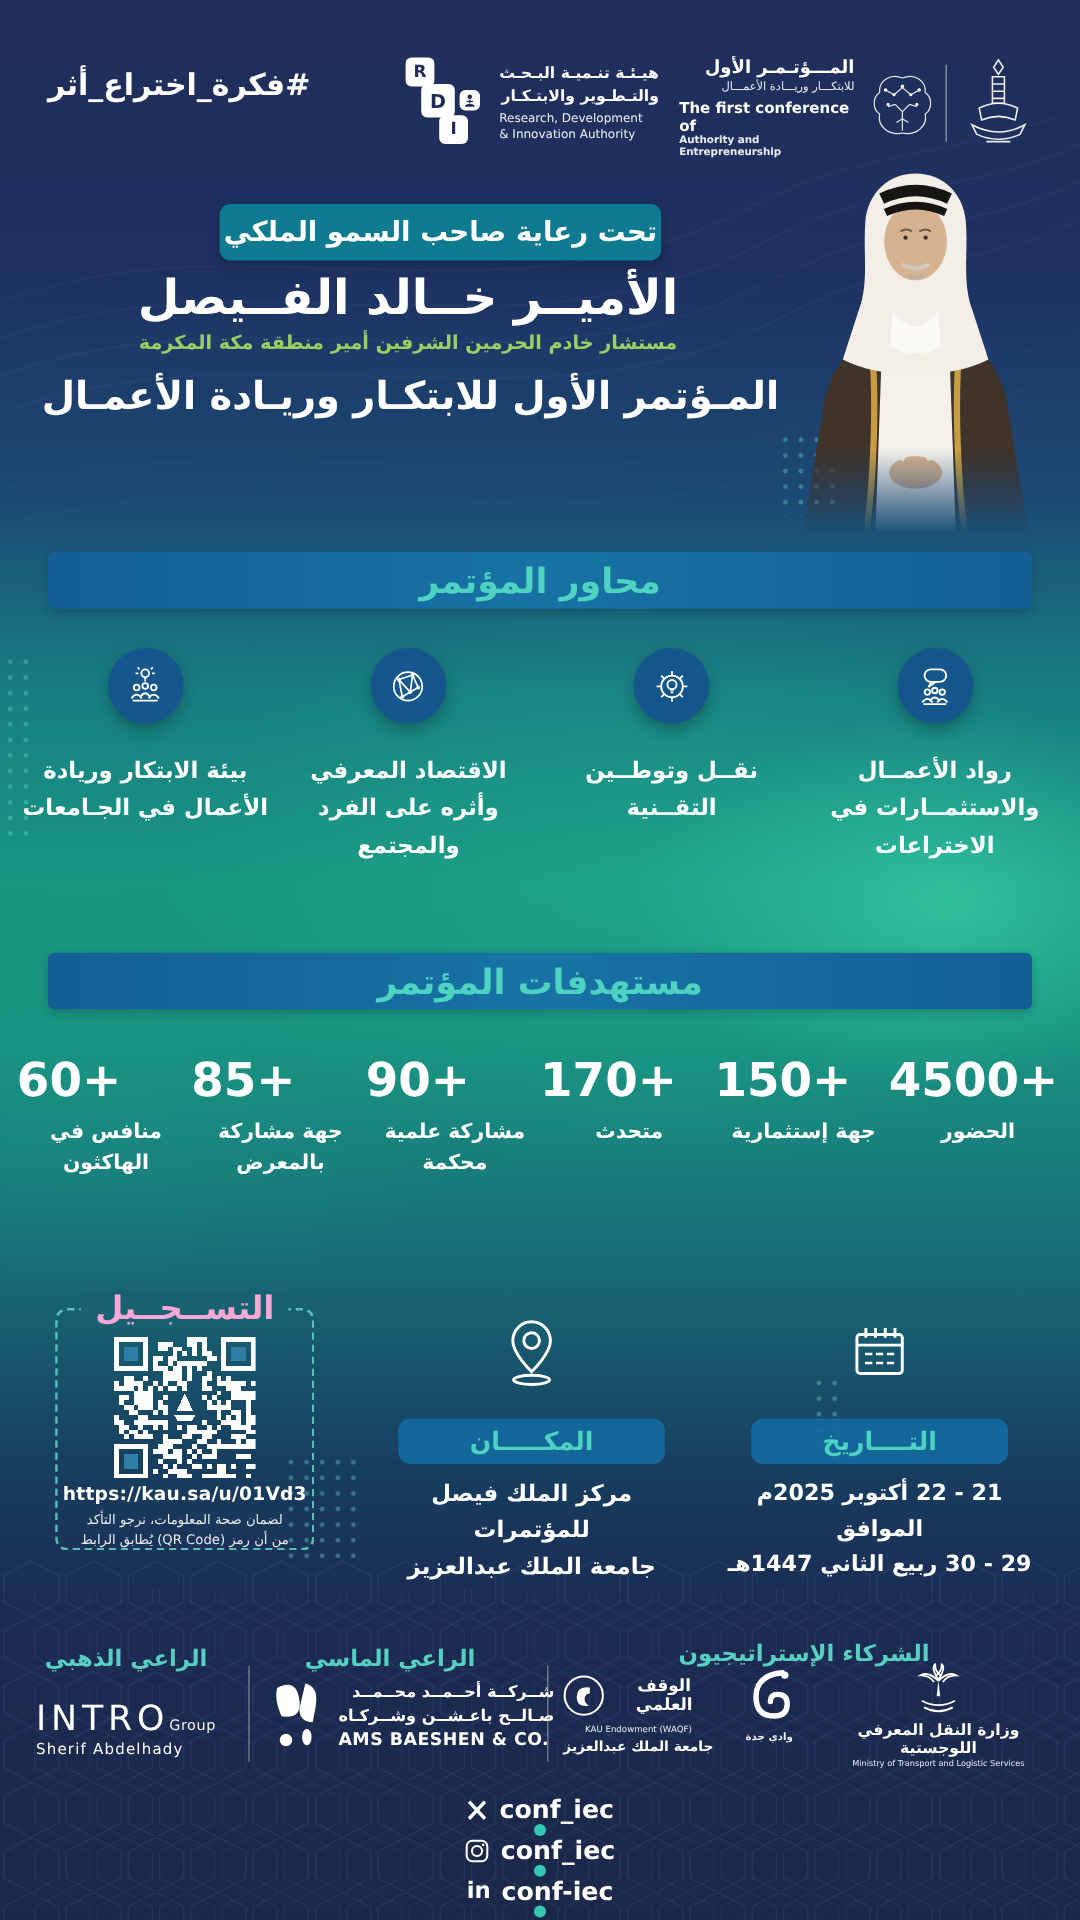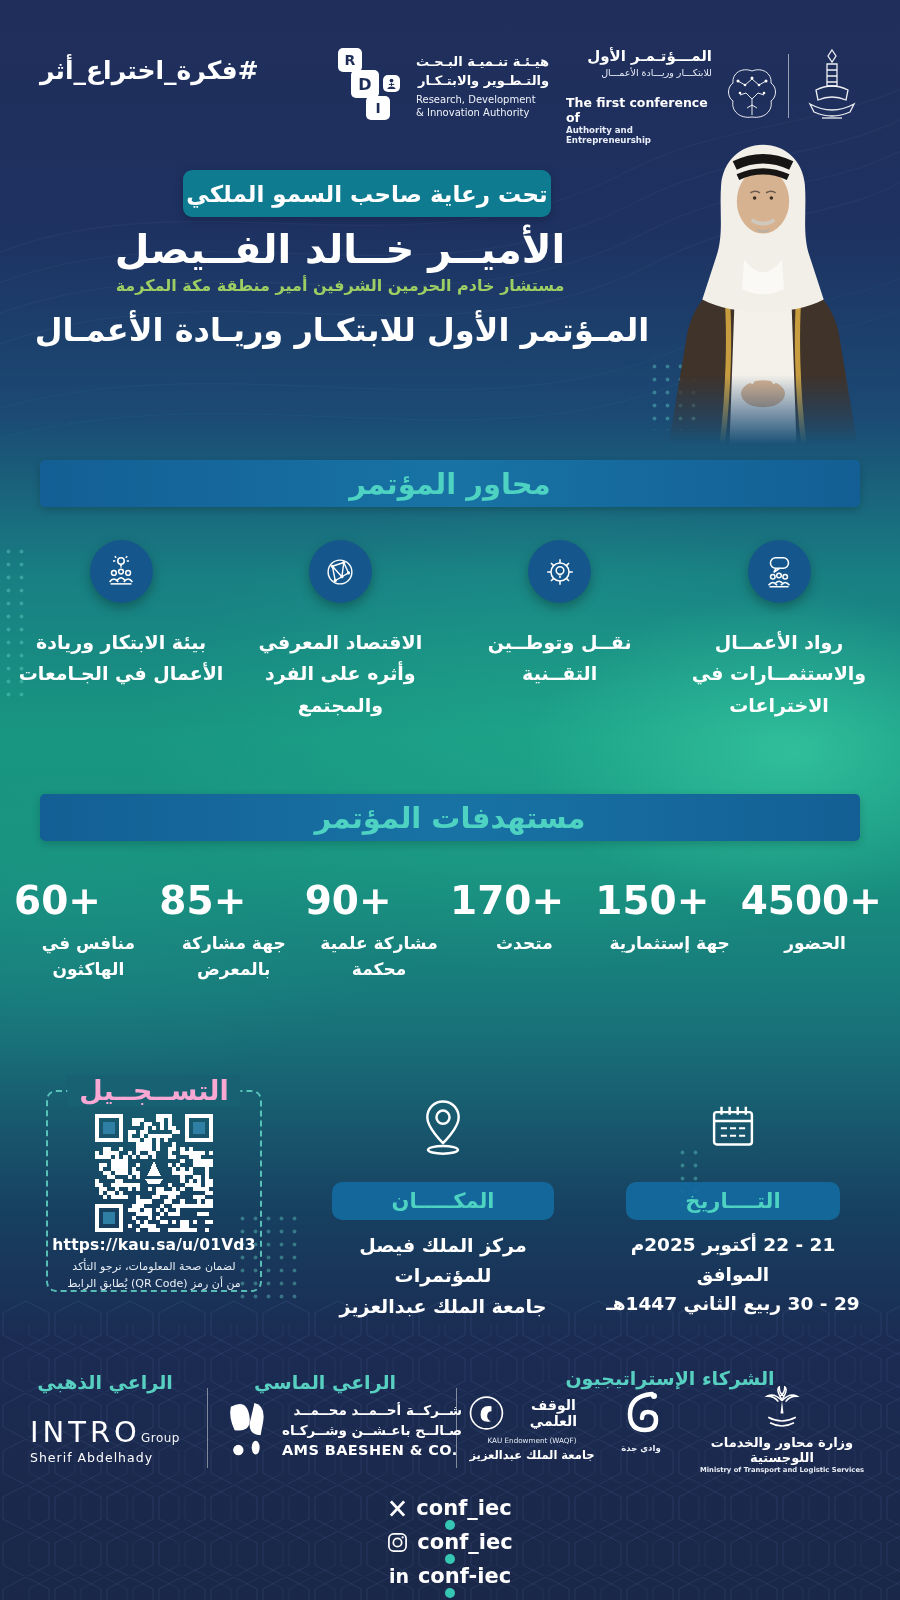--- a/index.html
+++ b/index.html
@@ -34,21 +34,21 @@
   .b-r{left:0;top:0;width:24px;height:24px;font-size:14px;}
   .b-d{left:13px;top:22px;width:28px;height:28px;font-size:16px;}
   .b-i{left:28px;top:48px;width:24px;height:24px;font-size:14px;}
   .b-p{left:45px;top:27px;width:17px;height:17px;}
   .rdi-ar{font-size:13px;font-weight:bold;line-height:1.4;text-align:right;}
   .rdi-en{font-size:10px;line-height:1.3;margin-top:3px;color:#eef2f8;}
   .conf-logo{left:566px;top:47px;display:flex;gap:10px;align-items:center;}
   .conf-text{width:146px;text-align:right;}
   .conf-ar1{font-size:15px;font-weight:bold;}
   .conf-ar2{font-size:9.5px;margin-top:2px;color:#e9eef6;}
-  .conf-en1{font-size:12.5px;font-weight:bold;margin-top:17px;text-align:left;}
+  .conf-en1{font-size:12.5px;font-weight:bold;margin-top:4px;text-align:left;}
   .conf-en2{font-size:8.6px;font-weight:bold;text-align:left;color:#e9eef6;}
   .hdr-divider{left:788px;top:54px;width:1px;height:64px;background:rgba(255,255,255,.55);}
 
   
   .badge{left:183px;top:170px;width:368px;height:47px;background:#0e7b91;border-radius:9px;display:flex;align-items:center;justify-content:center;font-size:23px;font-weight:bold;box-shadow:0 3px 10px rgba(0,0,0,.2);}
   .prince-name{left:30px;top:226px;width:620px;text-align:center;font-size:40px;font-weight:bold;}
   .prince-title{left:30px;top:276px;width:620px;text-align:center;font-size:16px;color:#9dce63;font-weight:bold;}
   .main-title{left:18px;top:306px;width:648px;text-align:center;font-size:32px;font-weight:bold;line-height:1.5;}
   .prince-wrap{right:-8px;top:130px;width:290px;height:314px;-webkit-mask-image:linear-gradient(180deg,#000 78%,transparent 100%);mask-image:linear-gradient(180deg,#000 78%,transparent 100%);}
 
@@ -102,21 +102,21 @@
   .baeshen-en{font-size:14.5px;font-weight:bold;letter-spacing:.4px;margin-top:2px;}
   .waqf{left:468px;top:1392px;width:128px;text-align:center;}
   .waqf-row{display:flex;align-items:center;justify-content:center;gap:6px;}
   .waqf-ar-title{font-size:14px;font-weight:bold;}
   .waqf-en{font-size:7.2px;margin-top:2px;color:#e9eef6;}
   .waqf-ar-cap{font-size:11.5px;font-weight:bold;margin-top:3px;}
   .wadi{left:610px;top:1388px;width:62px;text-align:center;}
   .wadi-cap{font-size:8.5px;font-weight:bold;margin-top:3px;color:#eef2f8;}
   .ministry{left:696px;top:1386px;width:172px;text-align:center;}
   .ministry-ar{font-size:13px;font-weight:bold;margin-top:3px;}
-  .ministry-en{font-size:6.8px;font-weight:bold;color:#e9eef6;margin-top:1px;}
+  .ministry-en{font-size:6.8px;font-weight:normal;color:#e9eef6;margin-top:1px;}
 
   
   .footer{left:30px;right:30px;top:1496px;display:flex;align-items:center;justify-content:space-between;flex-direction:column;}
   .f-item{display:flex;align-items:center;gap:9px;font-size:21px;font-weight:bold;}
   .f-dot{width:10px;height:10px;border-radius:50%;background:#35c7b4;}
   .f-in{font-size:19px;font-weight:800;}
 </style>
 </head>
 <body>
 
@@ -437,21 +437,21 @@
   <div class="abs ministry">
     <svg width="46" height="46" viewBox="0 0 50 50" style="margin:0 auto" fill="none" stroke="#fff" stroke-width="1.7">
       <path d="M25 16 q-9 -9 -16 -5 q8 0 12 6"></path>
       <path d="M25 16 q9 -9 16 -5 q-8 0 -12 6"></path>
       <path d="M25 15 q-7 -11 -3 -14 q0 7 5 10"></path>
       <path d="M25 15 q7 -11 3 -14 q0 7 -5 10"></path>
       <path d="M25 16 l-1.6 14 h3.2 z" fill="#fff" stroke="none"></path>
       <path d="M10 34 q15 8 30 0"></path>
       <path d="M12 40 q13 7 26 0"></path>
     </svg>
-    <div class="ministry-ar ar">وزارة محاور والخدمات اللوجستية</div>
+    <div class="ministry-ar ar">وزارة النقل المعرفي اللوجستية</div>
     <div class="ministry-en">Ministry of Transport and Logistic Services</div>
   </div>
 
   <div class="abs footer">
     <div class="f-item">
       <svg width="19" height="19" viewBox="0 0 20 20">
           <path d="M3 2.5 L17 17.5 M17 2.5 L3 17.5" stroke="#fff" stroke-width="3"></path>
         </svg>
       <span>conf_iec</span>
     </div>

